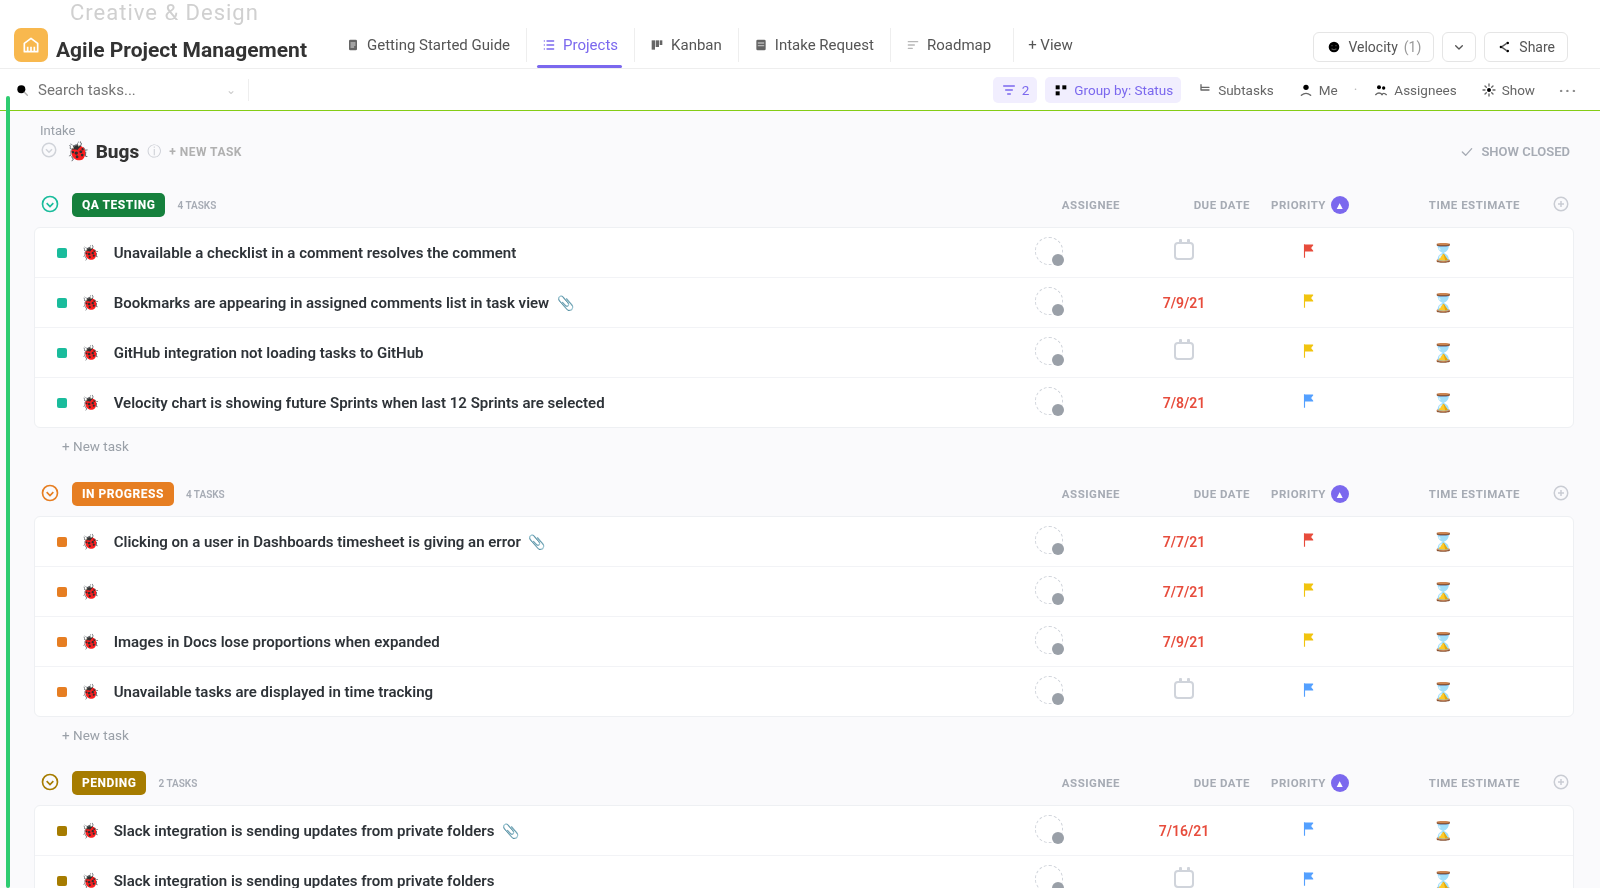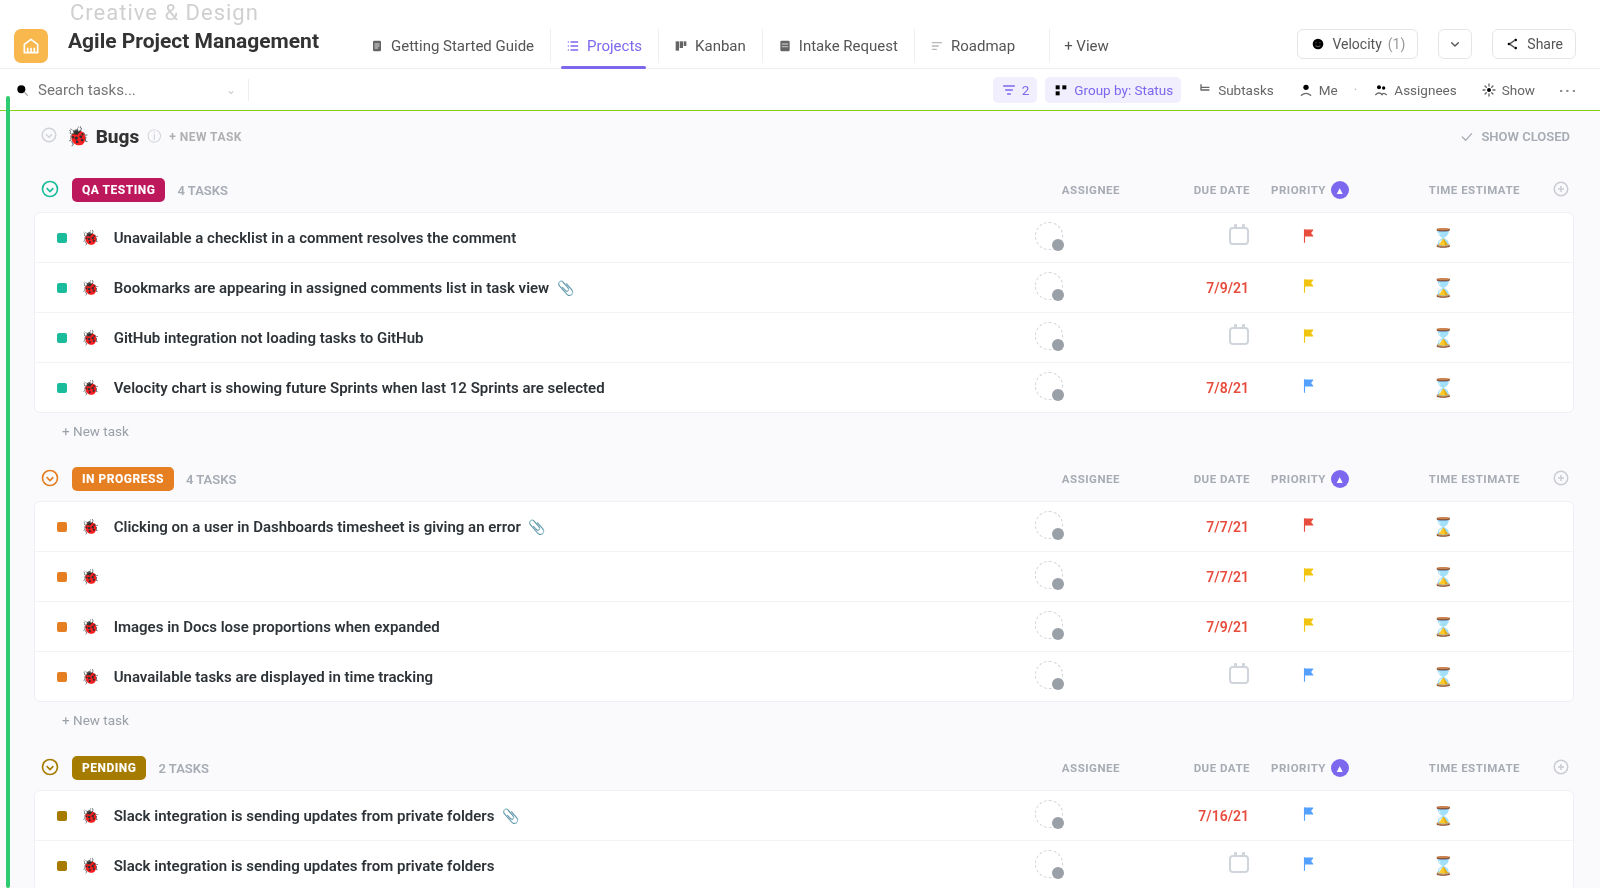--- a/index.html
+++ b/index.html
@@ -2,21 +2,21 @@
 <html><head>
 <meta charset="utf-8">
 <style>
 * { box-sizing: border-box; margin: 0; padding: 0; font-family: -apple-system, BlinkMacSystemFont, "Segoe UI", Roboto, sans-serif; }
 body { background: #fff; width: 1600px; height: 888px; overflow: hidden; font-size: 14px; color: #333; }
 
 
 .breadcrumb { font-size: 22px; color: #d0d0d0; padding: 0 16px 4px 70px; font-weight: 400; letter-spacing: 1px; }
 
 
-.header { display: flex; align-items: flex-start; padding: 0 24px 6px 14px; gap: 20px; border-bottom: 1px solid #eee; height: 40px; }
+.header { display: flex; align-items: flex-end; padding: 0 32px 6px 14px; gap: 8px; border-bottom: 1px solid #eee; height: 40px; }
 .logo { width: 34px; height: 34px; background: #f8b84e; border-radius: 7px; display: flex; align-items: center; justify-content: center; color: #fff; font-weight: 900; }
 .page-title { font-weight: 700; font-size: 21px; margin-right: 16px; white-space: nowrap; }
 .tabs { display: flex; align-items: center; gap: 2px; }
 .tab { display: flex; align-items: center; gap: 6px; padding: 8px 14px; color: #555; font-size: 15px; border-left: 1px solid #eee; cursor: pointer; }
 .tab:first-child { border-left: none; }
 .tab.active { color: #7b68ee; position: relative; }
 .tab.active::after { content: ""; position: absolute; left: 10px; right: 10px; bottom: -6px; height: 3px; background: #7b68ee; border-radius: 2px; }
 .tab-icon { width: 16px; height: 16px; opacity: 0.6; }
 .tab.active .tab-icon { opacity: 1; }
 .spacer { flex: 1; }
@@ -41,40 +41,40 @@
 .list-title-row { display: flex; align-items: center; gap: 8px; padding-top: 2px; }
 .list-title-row .collapse { color: #c6c6c6; }
 .list-title { font-weight: 800; font-size: 19px; display: flex; align-items: center; gap: 6px; }
 .newtask-head { color: #b0b0b0; font-size: 12px; font-weight: 700; letter-spacing: 0.5px; }
 .show-closed { margin-left: auto; color: #a6abb4; font-size: 13px; font-weight: 600; display: flex; align-items: center; gap: 6px; }
 
 .group { margin-top: 22px; }
 .group-header { display: flex; align-items: center; padding: 4px 20px 10px 22px; gap: 12px; }
 .group-header .collapse { color: #c6c6c6; }
 .status-pill { color: #fff; font-size: 12px; font-weight: 800; letter-spacing: 0.5px; padding: 5px 10px; border-radius: 5px; }
-.task-count { color: #a6abb4; font-size: 13px; font-weight: 600; }
+.task-count { color: #a6abb4; font-size: 10px; font-weight: 600; }
 .colhdrs { display: flex; margin-left: auto; gap: 0; color: #a6abb4; font-size: 11.5px; font-weight: 700; letter-spacing: 0.5px; align-items: center; }
 .colhdrs > div { text-align: right; }
 .col-assignee { width: 140px; }
 .col-due { width: 130px; }
 .col-priority { width: 120px; display: flex; align-items: center; justify-content: center; gap: 5px; }
 .col-time { width: 150px; }
 .col-add { width: 50px; text-align: center; }
 .sort-bubble { width: 18px; height: 18px; border-radius: 50%; background: #7b68ee; color: #fff; font-size: 10px; display: inline-flex; align-items: center; justify-content: center; }
 
 .tasks { background: #fff; border-radius: 6px; margin: 0 16px; border: 1px solid #eef0f3; }
 .task-row { display: flex; align-items: center; padding: 9px 4px 9px 14px; border-top: 1px solid #f2f3f6; }
 .task-row:first-child { border-top: none; }
 .sq { width: 10px; height: 10px; border-radius: 2px; margin-right: 14px; margin-left: 8px; }
 .bug { font-size: 15px; margin-right: 6px; }
 .task-title { flex: 1; font-size: 15px; font-weight: 600; color: #2e3338; display: flex; align-items: center; gap: 8px; }
 .clip { color: #bcbcbc; font-size: 14px; }
 .cell { text-align: center; color: #9aa0a8; }
 .cell.assignee { width: 140px; }
-.cell.due { width: 130px; font-size: 14px; text-align: right; }
+.cell.due { width: 130px; font-size: 14px; }
 .cell.due.red { color: #e74c3c; font-weight: 600; }
 .cell.priority { width: 120px; font-size: 16px; }
 .cell.time { width: 150px; }
 .cell.add { width: 50px; }
 
 .assignee-circ { width: 28px; height: 28px; border: 1.5px dashed #cfd3da; border-radius: 50%; position: relative; display: inline-block; }
 .assignee-circ::after { content: ""; position: absolute; right: -2px; bottom: -2px; width: 12px; height: 12px; border-radius: 50%; background: #9aa0a8; }
 .cal-icon { display: inline-block; width: 20px; height: 18px; border: 2px solid #d0d4db; border-radius: 4px; position: relative; }
 .cal-icon::before { content: ""; position: absolute; top: -5px; left: 3px; width: 3px; height: 5px; background: #d0d4db; border-radius: 1px; box-shadow: 8px 0 0 #d0d4db; }
 .hourglass { color: #d0d4db; font-size: 18px; }
@@ -222,20 +222,21 @@
     <span>Show</span>
   </div>
   <div class="chipbtn" style="font-weight:900;letter-spacing:2px;color:#888">···</div>
 </div>
 
 <div class="green-strip"></div>
 
 <div class="board">
   <div class="board-inner">
     <div class="list-header">
+      <div class="intake">Intake</div>
       <div class="list-title-row">
         <span class="collapse">
           <svg viewBox="0 0 24 24" width="18" height="18">
               <circle cx="12" cy="12" r="9" stroke="#d0d3d9" stroke-width="2" fill="none"></circle>
               <path d="M8 11 L12 15 L16 11" stroke="#d0d3d9" stroke-width="2" fill="none"></path>
             </svg>
         </span>
         <span class="list-title">
           <span>🐞</span>
           <span>Bugs</span>
@@ -251,21 +252,21 @@
       </div>
     </div>
 
     <div id="groups-mount">
         <div class="group">
           <div class="group-header">
             <span class="collapse"><svg viewBox="0 0 24 24" width="20" height="20">
                 <circle cx="12" cy="12" r="9" stroke="#1abc9c" stroke-width="2" fill="none"></circle>
                 <path d="M8 11 L12 15 L16 11" stroke="#1abc9c" stroke-width="2" fill="none"></path>
               </svg></span>
-            <span class="status-pill" style="background:#be185d">QA TESTING</span>
+            <span class="status-pill" style="background:#15803d">QA TESTING</span>
             <span class="task-count">4 TASKS</span>
             <div class="colhdrs">
               <div class="col-assignee">ASSIGNEE</div>
               <div class="col-due">DUE DATE</div>
               <div class="col-priority">PRIORITY <span class="sort-bubble">▲</span></div>
               <div class="col-time">TIME ESTIMATE</div>
               <div class="col-add"><svg viewBox="0 0 24 24" width="18" height="18">
                   <circle cx="12" cy="12" r="9" stroke="#c9ccd3" stroke-width="2" fill="none"></circle>
                   <path d="M12 8 L12 16 M8 12 L16 12" stroke="#c9ccd3" stroke-width="2"></path>
                 </svg></div>

